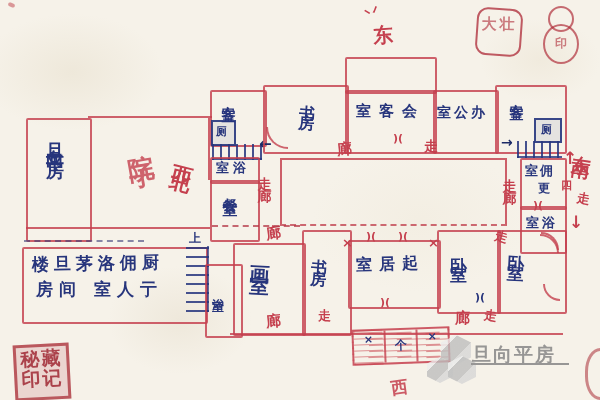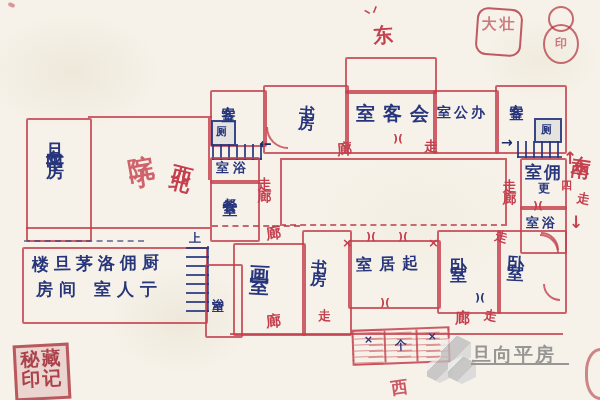--- a/index.html
+++ b/index.html
@@ -80,34 +80,34 @@
   <div class="ht" style="left:216px;top:161px;font-size:13px;letter-spacing:4px;">室浴</div>
   <div class="box" style="left:210px;top:180px;width:46px;height:58px;"></div>
   <div class="vt" style="left:222px;top:186px;font-size:15px;">餐室</div>
 
   <div class="box" style="left:263px;top:85px;width:82px;height:65px;"></div>
   <div class="vt" style="left:300px;top:92px;font-size:16px;letter-spacing:8px;transform:rotate(4deg);">书房</div>
   <div class="arc-bl" style="left:266px;top:127px;width:20px;height:20px;"></div>
 
   <div class="box" style="left:345px;top:57px;width:88px;height:33px;"></div>
   <div class="box" style="left:345px;top:90px;width:88px;height:60px;"></div>
-  <div class="ht" style="left:356px;top:104px;font-size:19px;letter-spacing:8px;">室客会</div>
+  <div class="ht" style="left:356px;top:104px;font-size:15px;letter-spacing:8px;">室客会</div>
   <div class="box" style="left:433px;top:90px;width:62px;height:60px;"></div>
   <div class="ht" style="left:437px;top:105px;font-size:14px;letter-spacing:3px;">室公办</div>
 
   <div class="box" style="left:495px;top:85px;width:68px;height:65px;"></div>
   <div class="vt" style="left:510px;top:92px;font-size:14px;">客室</div>
   <div class="bluebox" style="left:534px;top:118px;width:24px;height:21px;">
     <span class="ht" style="left:5px;top:4px;font-size:11px;position:absolute;">厕</span>
   </div>
   <div class="hatchV" style="left:517px;top:141px;width:45px;height:15px;"></div>
   <div class="ht" style="left:501px;top:135px;font-size:14px;color:#1c2a66;">→</div>
 
   <div class="box" style="left:520px;top:158px;width:43px;height:48px;"></div>
-  <div class="ht" style="left:525px;top:164px;font-size:17px;letter-spacing:2px;">室佣</div>
+  <div class="ht" style="left:525px;top:164px;font-size:13px;letter-spacing:2px;">室佣</div>
   <div class="ht" style="left:538px;top:182px;font-size:12px;">更</div>
   <div class="box" style="left:520px;top:206px;width:43px;height:44px;"></div>
   <div class="ht red" style="left:533px;top:200px;font-size:11px;">)(</div>
   <div class="ht" style="left:526px;top:216px;font-size:13px;letter-spacing:3px;">室浴</div>
   <div class="arc-tr" style="left:541px;top:232px;width:16px;height:16px;"></div>
 
   <div class="abs" style="left:280px;top:158px;width:223px;height:64px;border:2.5px solid rgba(197,64,78,.82);border-bottom:2.5px dashed rgba(190,58,72,.75);"></div>
   <div class="ht red" style="left:337px;top:142px;font-size:15px;transform:rotate(-6deg);">廊</div>
   <div class="ht red" style="left:424px;top:139px;font-size:14px;">走</div>
   <div class="vt" style="left:258px;top:166px;font-size:14px;color:#c5404e;letter-spacing:10px;">走廊</div>

